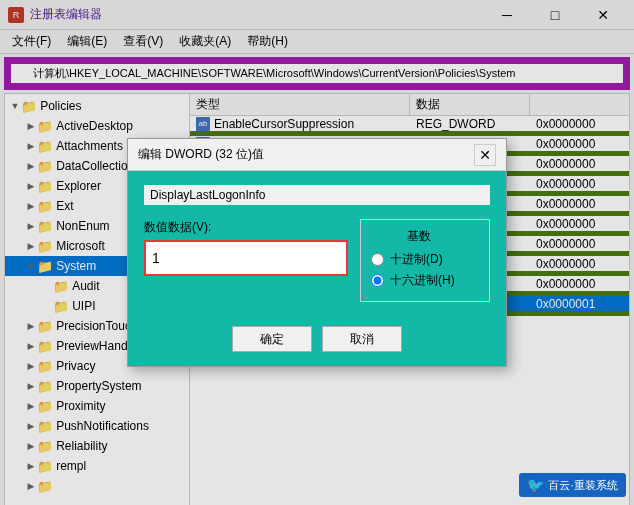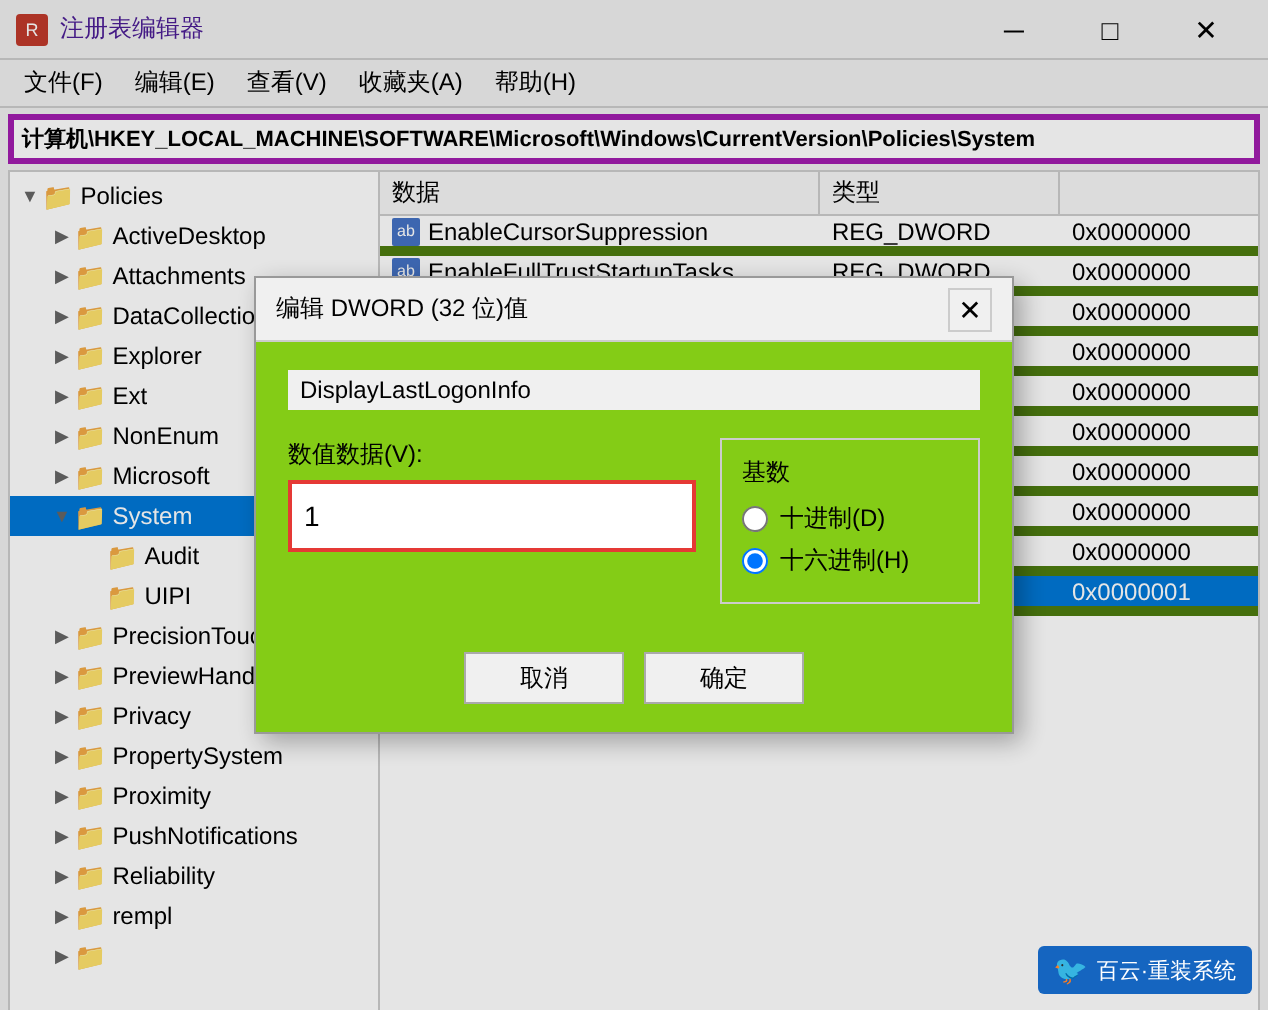--- a/index.html
+++ b/index.html
@@ -29,28 +29,27 @@
       padding: 2px 4px;
       border-bottom: 1px solid #ccc;
       height: 24px;
       align-items: center;
     }
     .menu-item { padding: 2px 8px; cursor: pointer; font-size: 12px; }
 
     
     .address-bar {
       background: #fff;
-      border: 3px solid #a21caf;
+      border: 7px solid #a21caf;
       margin: 3px 4px;
-      padding: 2px 4px;
+      padding: 2px 22px;
       font-size: 11px;
       color: #000;
       white-space: nowrap;
       overflow: hidden;
-      font-weight: bold;
     }
 
     
     .main-content {
       display: flex;
       height: calc(505px - 30px - 24px - 30px);
       border: 1px solid #ccc;
       margin: 0 4px;
       background: #fff;
     }
@@ -113,21 +112,21 @@
     .dialog-overlay {
       position: fixed;
       top: 0; left: 0; right: 0; bottom: 0;
       background: rgba(0,0,0,0.1);
       display: flex;
       align-items: center;
       justify-content: center;
       z-index: 100;
     }
     .dialog {
-      background: #84cc16;
+      background: #14b8a6;
       border: 1px solid #999;
       box-shadow: 4px 4px 12px rgba(0,0,0,0.3);
       width: 380px;
       font-size: 12px;
     }
     .dialog-title-bar {
       background: #f0f0f0;
       border-bottom: 1px solid #ccc;
       display: flex;
       align-items: center;
@@ -146,21 +145,21 @@
     .value-input {
       width: 100%;
       border: 2px solid #e53935;
       padding: 4px 6px;
       font-size: 14px;
       background: #fff;
       outline: none;
       height: 36px;
     }
     .radio-group { border: 1px solid #ccc; padding: 8px 10px; }
-    .radio-group-title { font-size: 12px; margin-bottom: 6px; }
+    .radio-group-title { font-size: 12px; margin-bottom: 6px; margin-left: 36px; }
     .radio-option { display: flex; align-items: center; gap: 6px; margin-bottom: 4px; font-size: 12px; cursor: pointer; }
     .radio-input { width: 13px; height: 13px; cursor: pointer; }
     .dialog-buttons { display: flex; justify-content: center; gap: 10px; padding: 10px 16px 14px; }
     .dialog-btn { width: 80px; height: 26px; border: 1px solid #aaa; background: #f0f0f0; cursor: pointer; font-size: 12px; }
 
     
     .watermark {
       position: fixed;
       bottom: 8px;
       right: 8px;
@@ -304,22 +303,22 @@
         <span class="tree-label">rempl</span>
       </div>
       <div class="tree-item" style="padding-left: 20px;">
         <span class="expand-btn">▶</span>
         <span class="folder-icon">📁</span>
       </div>
     </div>
 
   <div class="right-panel">
     <div class="table-header">
+      <div class="th">类型</div>
       <div class="th">数据</div>
-      <div class="th">类型</div>
     </div>
     <div class="table-body" id="table-body">
         <div class="table-row">
           <div class="td">
             <span class="reg-icon">ab</span>
             <span>EnableCursorSuppression</span>
           </div>
           <div class="td">REG_DWORD</div>
           <div class="td">0x0000000</div>
         </div>
@@ -409,22 +408,22 @@
             </label>
             <label class="radio-option">
               <input type="radio" class="radio-input" name="base" checked="" style="">
               <span>十六进制(H)</span>
             </label>
           </div>
         </div>
       </div>
     </div>
     <div class="dialog-buttons">
+      <button class="dialog-btn">确定</button>
       <button class="dialog-btn">取消</button>
-      <button class="dialog-btn">确定</button>
     </div>
   </div>
 </div>
 
 <div class="watermark">
   <span class="watermark-bird">🐦</span>
   <span>百云·重装系统</span>
 </div>
 
 </body></html>

